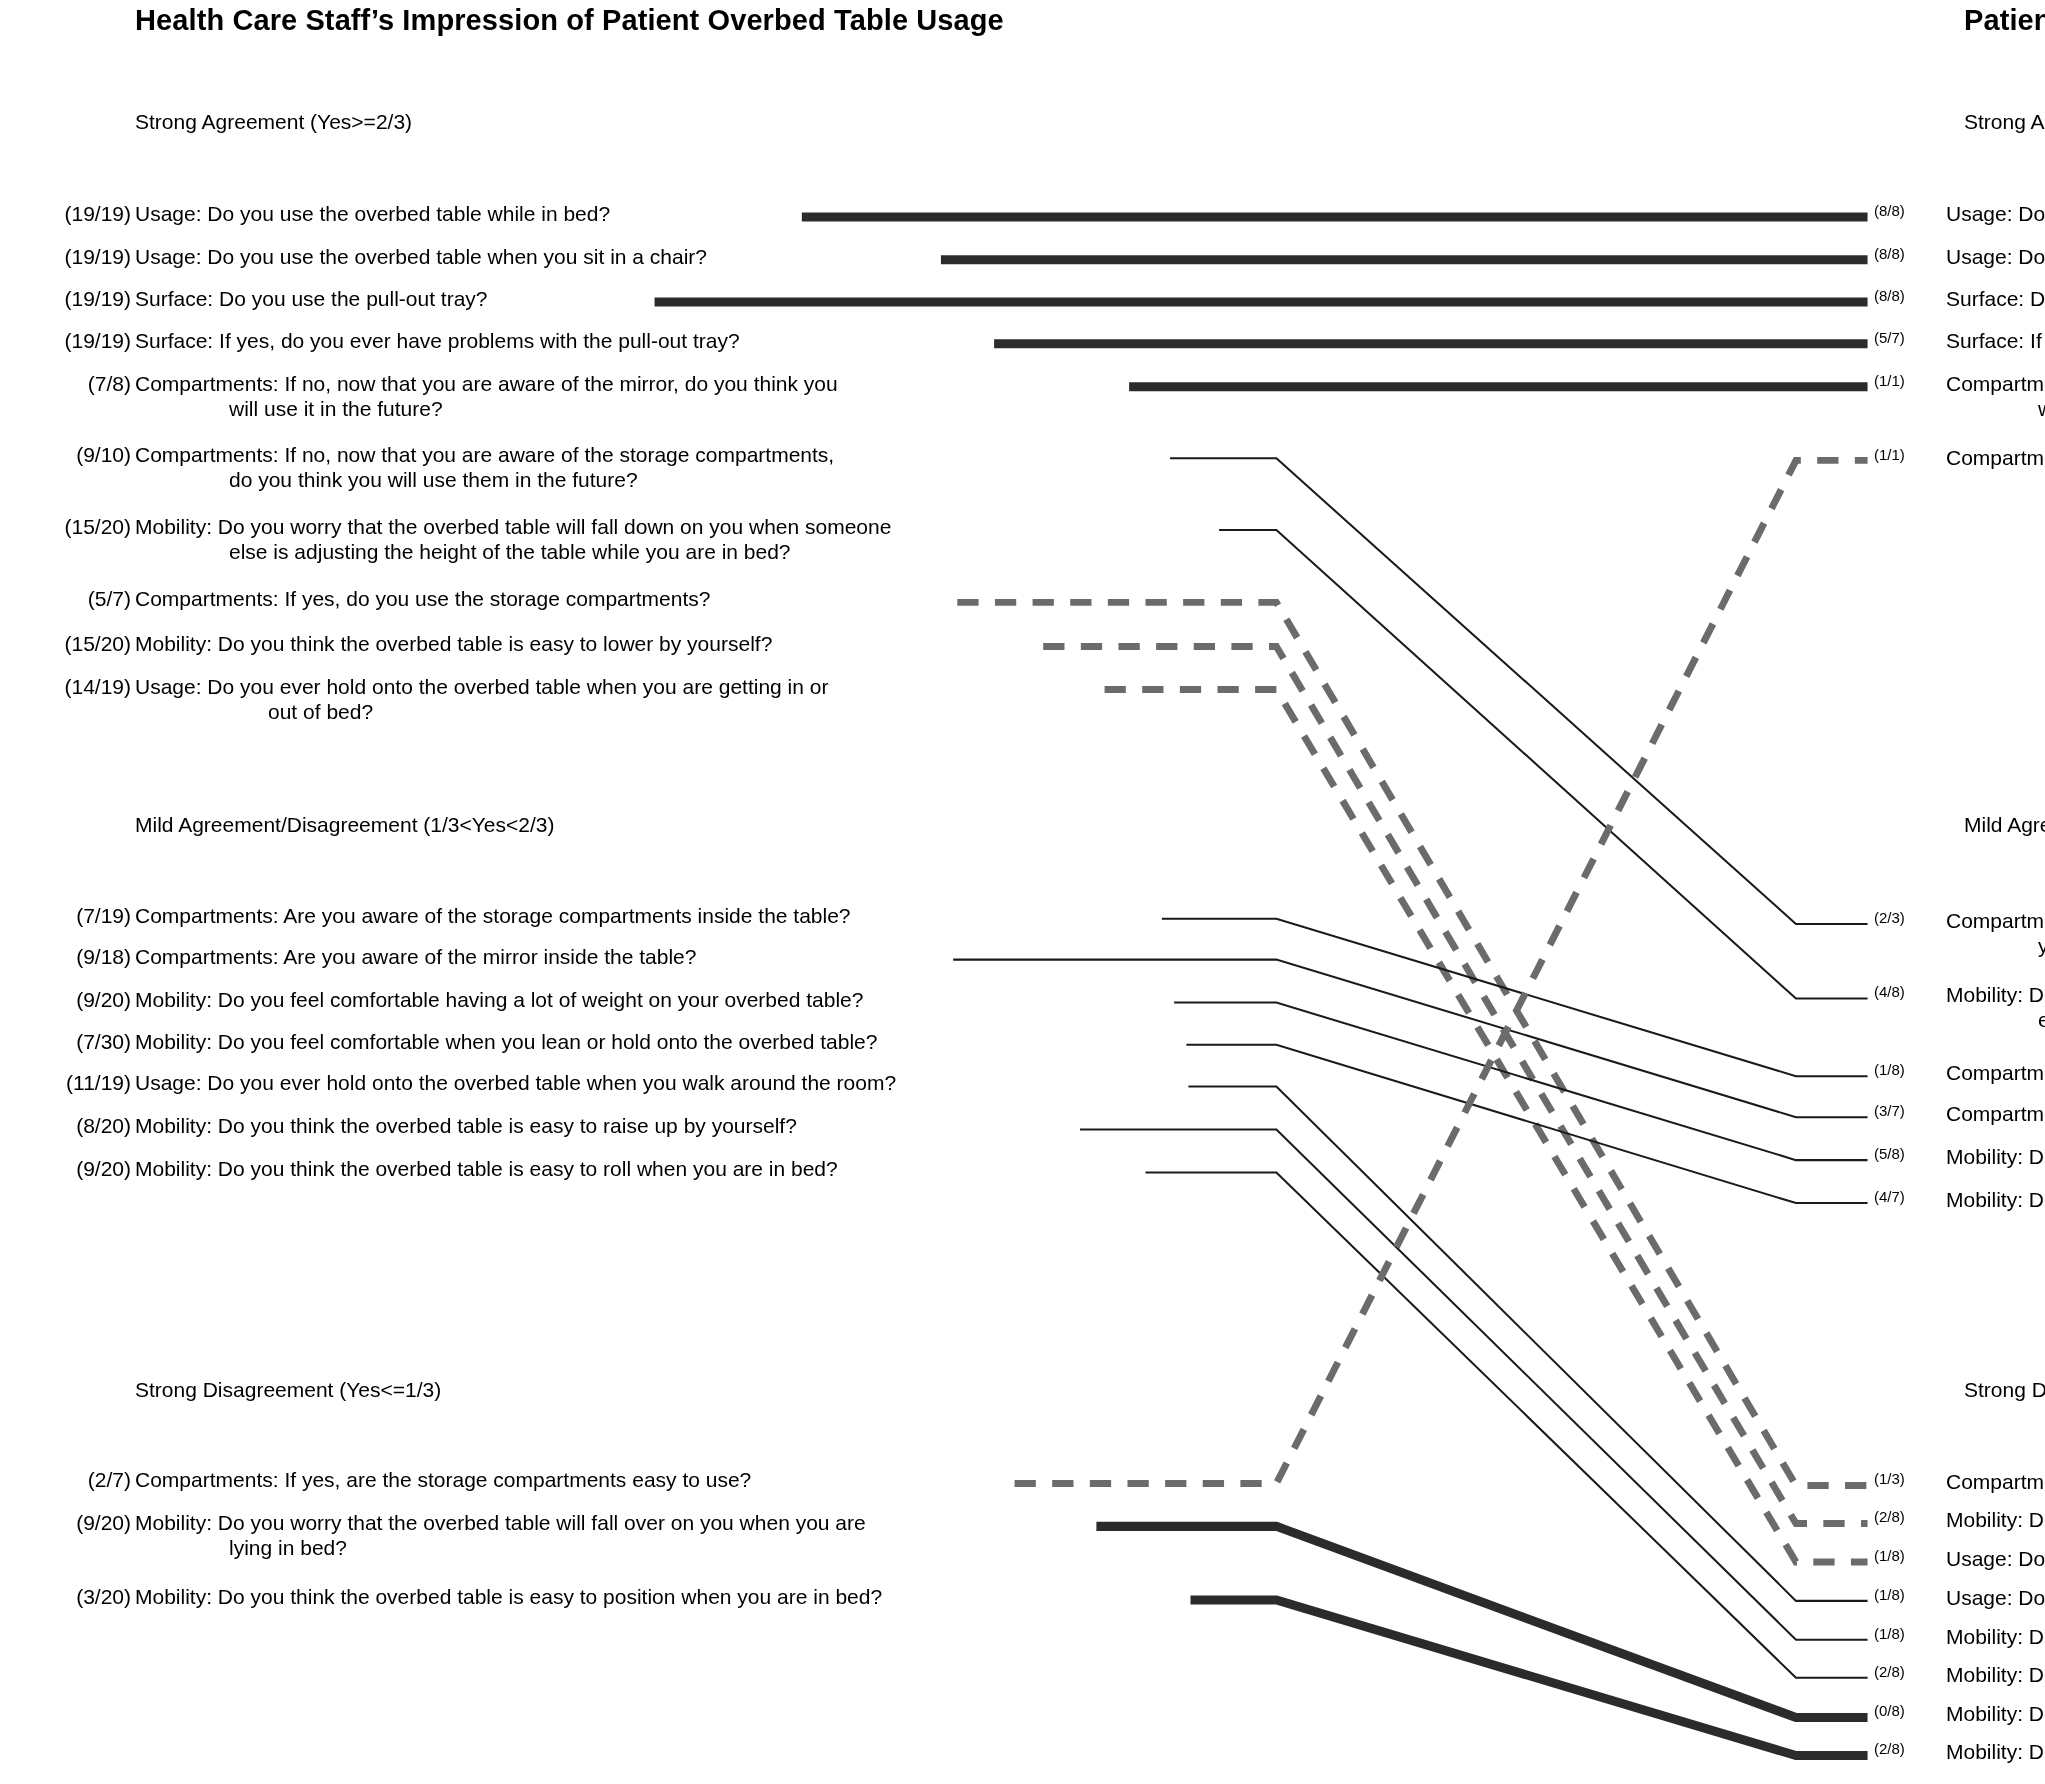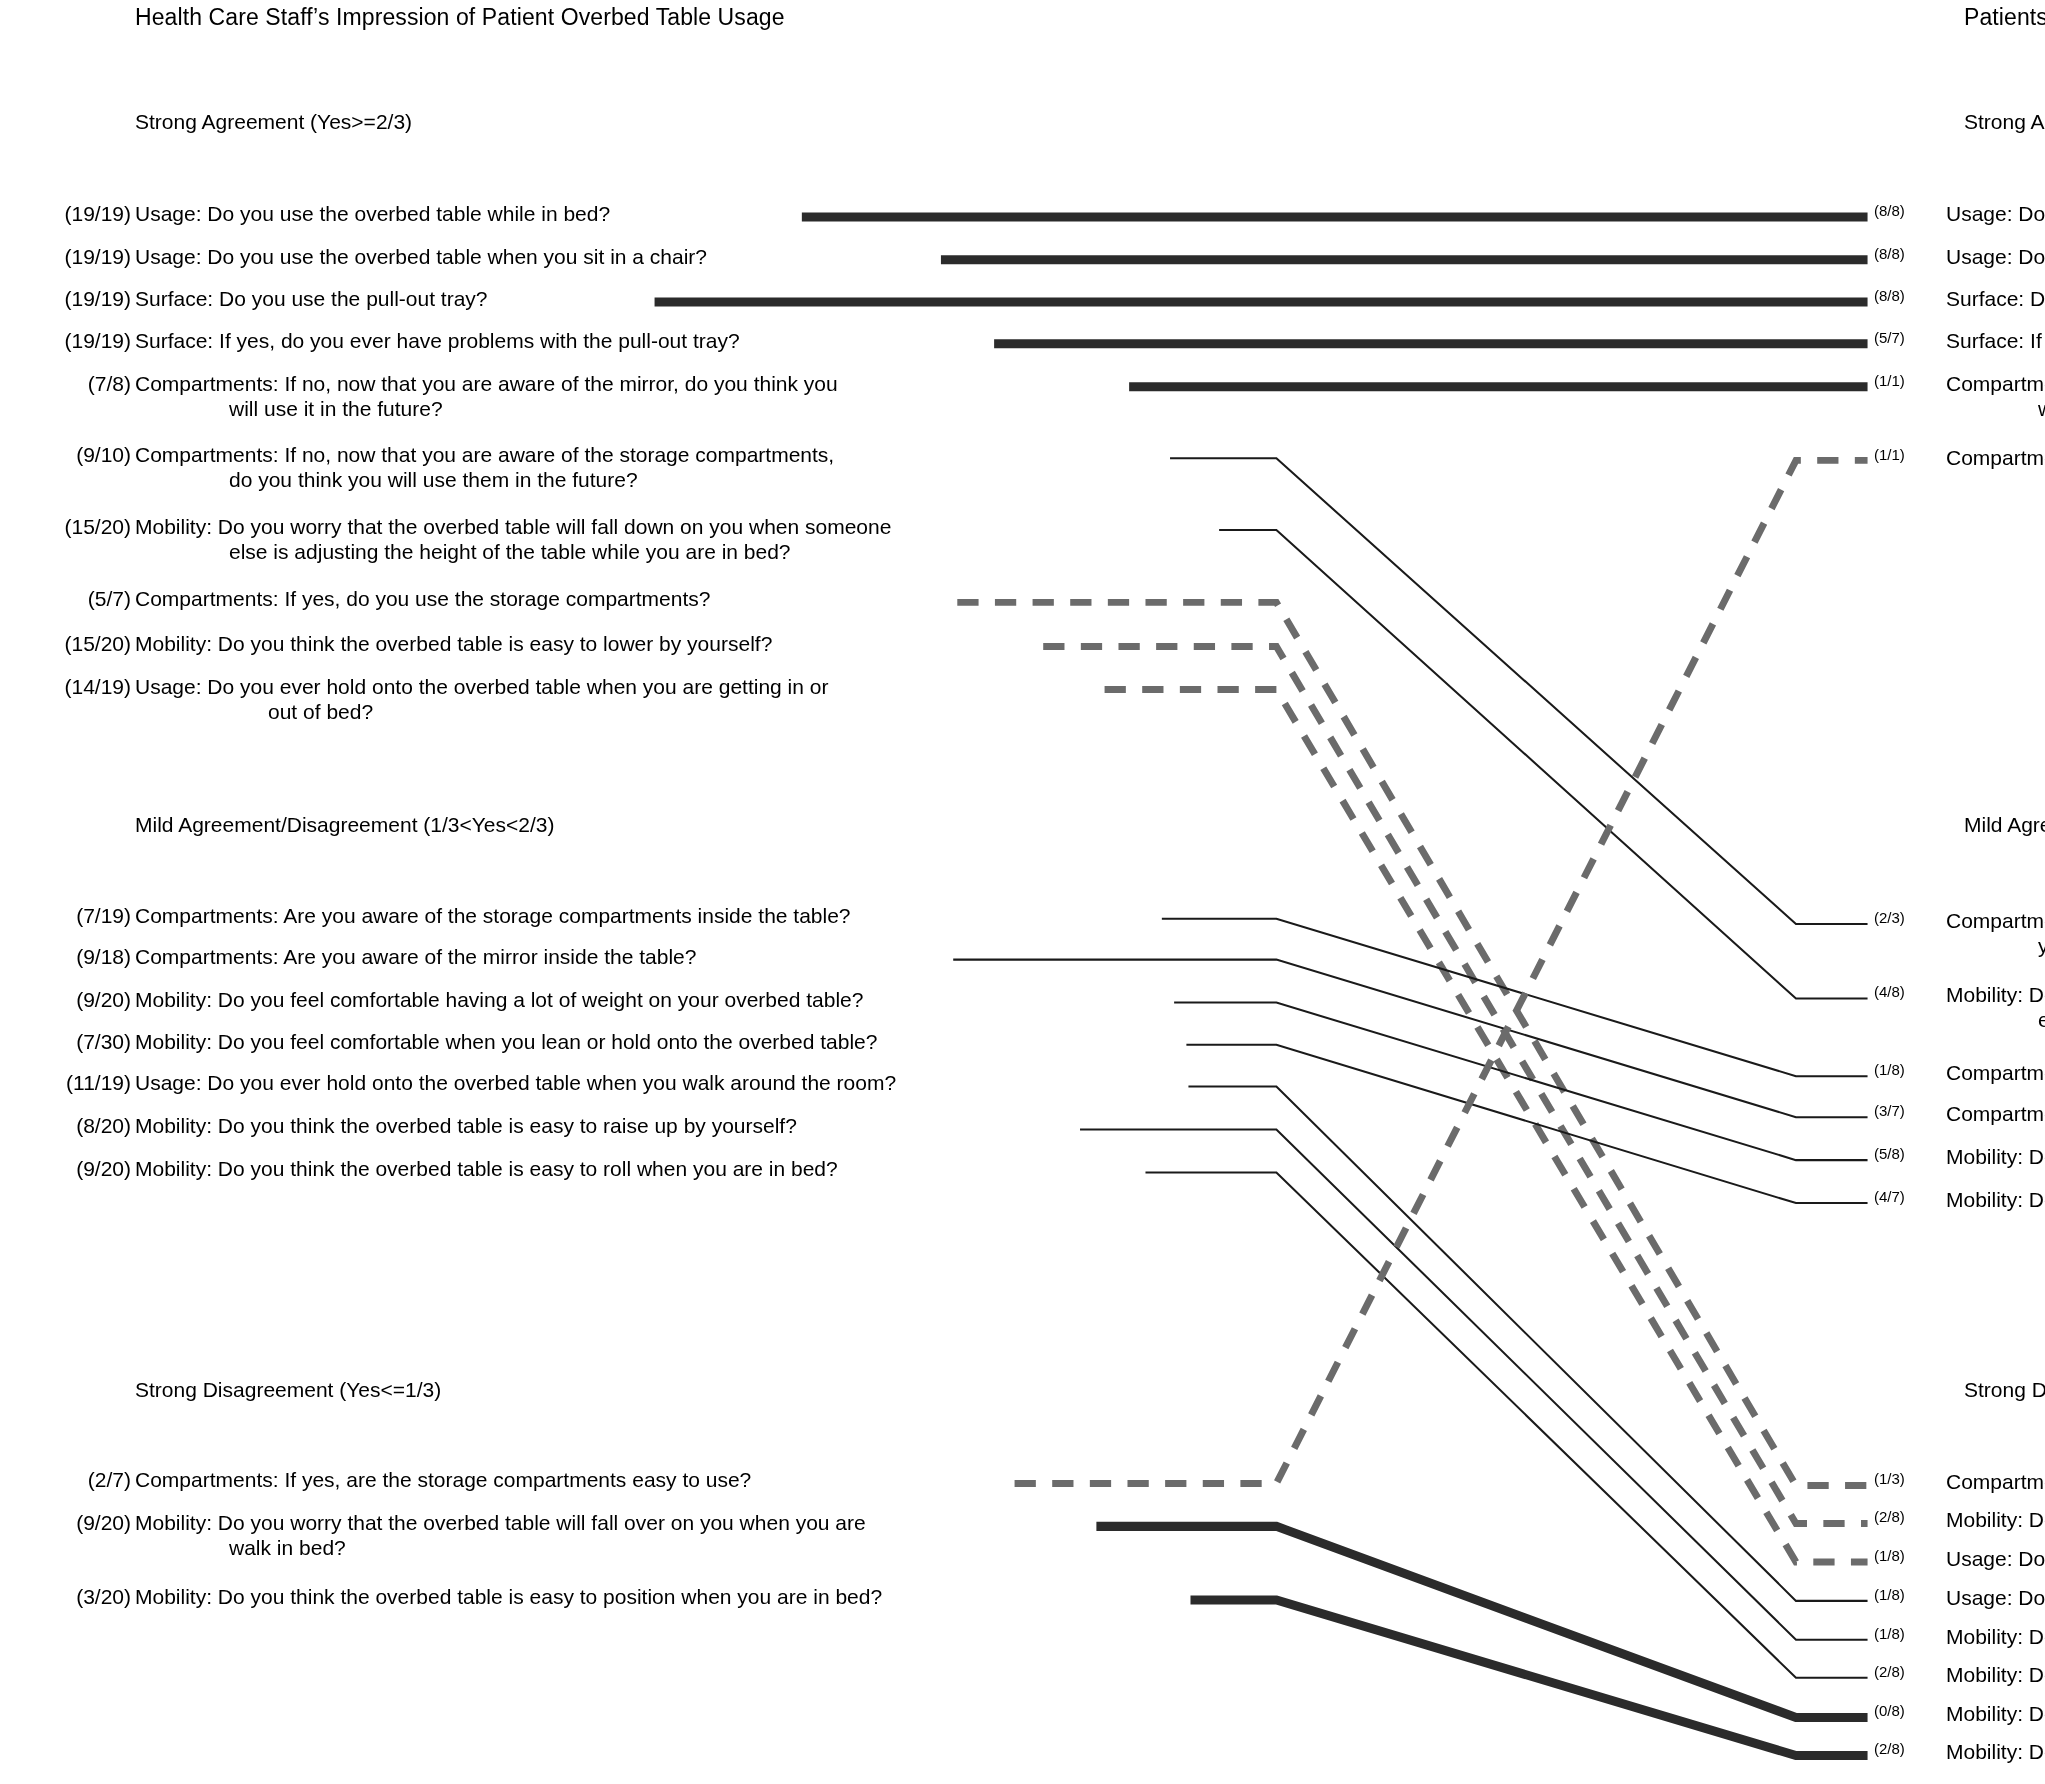--- a/index.html
+++ b/index.html
@@ -12,22 +12,22 @@
     overflow:hidden;
   }
   #wires{position:absolute;left:0;top:0;width:3191px;height:1785px;pointer-events:none;}
 
   .col{position:absolute;top:0;}
   .col-left{left:0;width:1268px;}
   .col-right{left:1874px;width:1317px;}
 
   .panel-title{
     position:absolute;
-    font-size:23px;
-    font-weight:400;
+    font-size:29px;
+    font-weight:700;
     letter-spacing:0.1px;
     white-space:nowrap;
   }
   .section-head{
     position:absolute;
     font-size:21px;
     font-weight:400;
     white-space:nowrap;
   }
 
@@ -169,21 +169,21 @@
           <div class="cnt">(9/20)</div>
           <div class="txt">Mobility:  Do you think the overbed table is easy to roll when you are in bed?</div>
         </div>
         <div class="row-l" style="left: 135px; top: 1468px;">
           <div class="cnt">(2/7)</div>
           <div class="txt">Compartments:  If yes, are the storage compartments easy to use?</div>
         </div>
         <div class="row-l" style="left: 135px; top: 1511px;">
           <div class="cnt">(9/20)</div>
           <div class="txt">Mobility:  Do you worry that the overbed table will fall over on you when you are</div>
-          <div class="txt2" style="top: 25px; left: 94px;">walk in bed?</div>
+          <div class="txt2" style="top: 25px; left: 94px;">lying in bed?</div>
         </div>
         <div class="row-l" style="left: 135px; top: 1585px;">
           <div class="cnt">(3/20)</div>
           <div class="txt">Mobility:  Do you think the overbed table is easy to position when you are in bed?</div>
         </div>
       </div>
   </div>
 
   <div class="col col-right">
     <div class="panel-title" style="left:90px;top:4.1px;">Patients’ Impressions of Their Own Overbed Table Usage</div>

